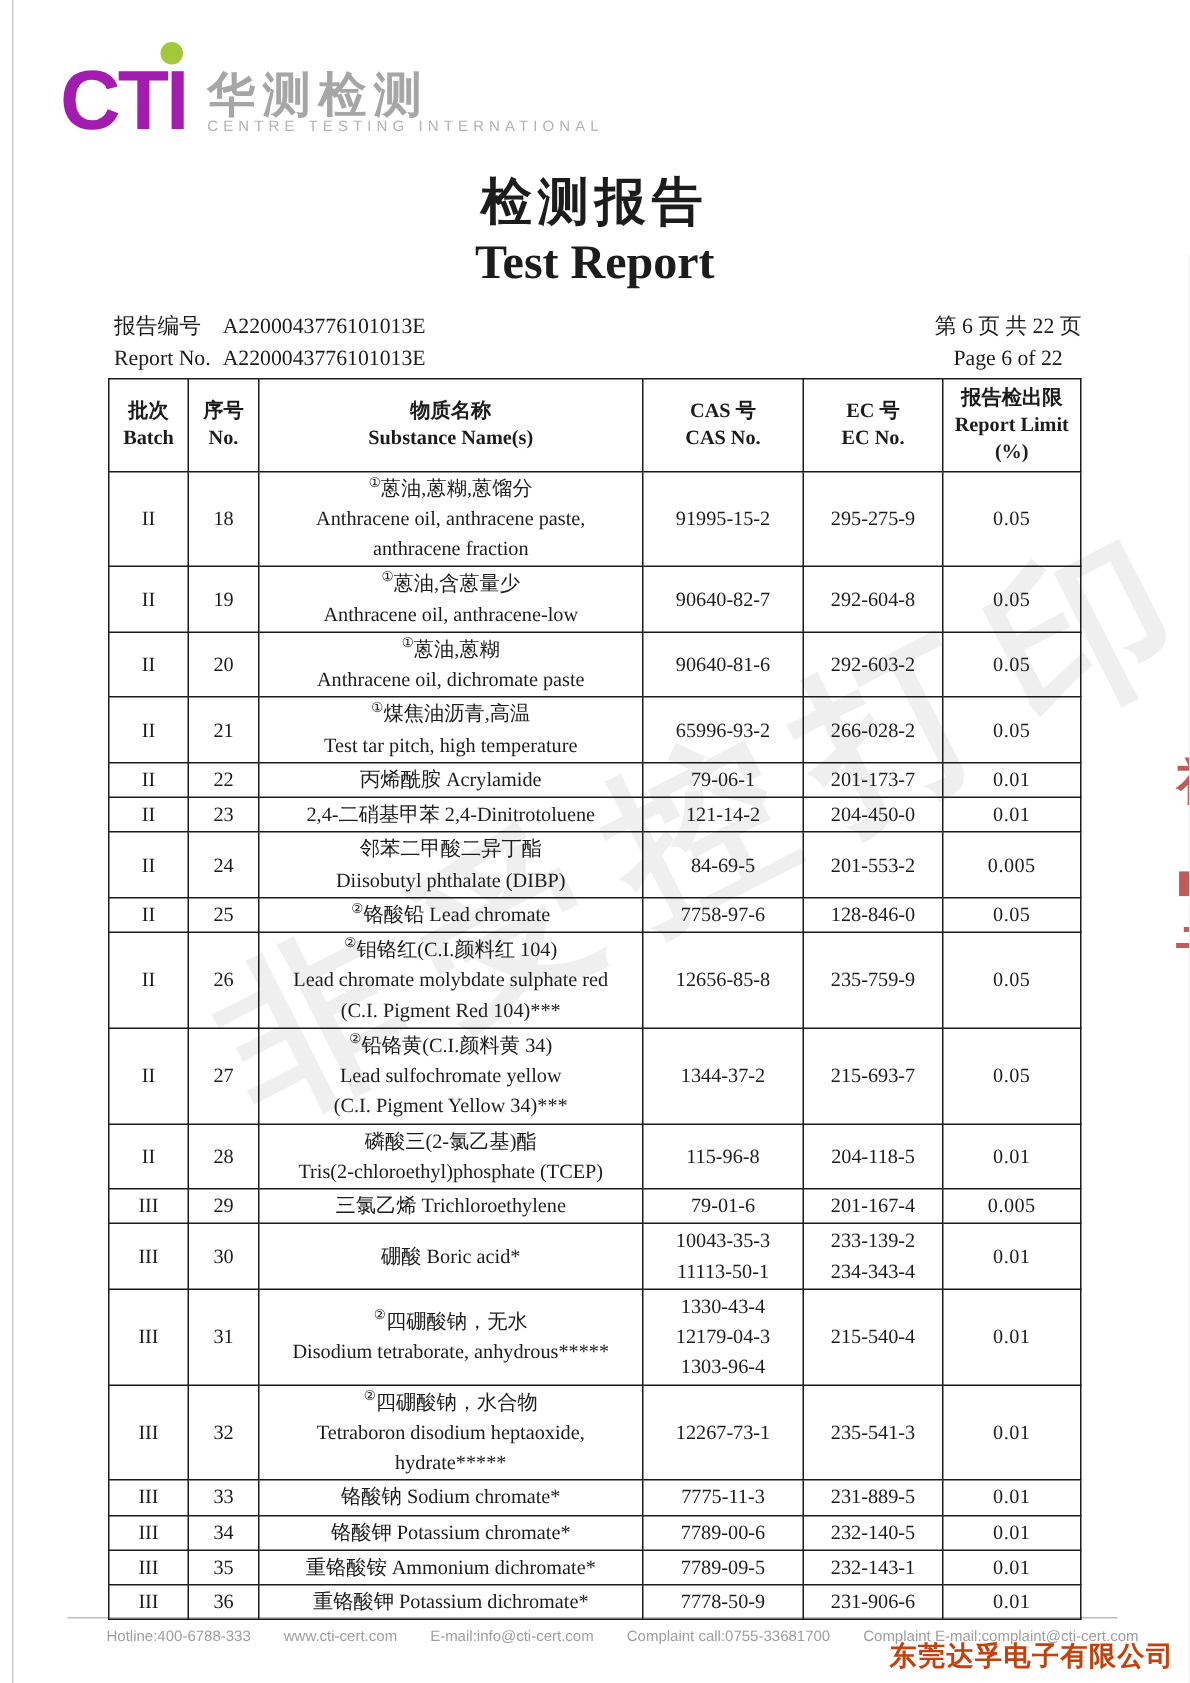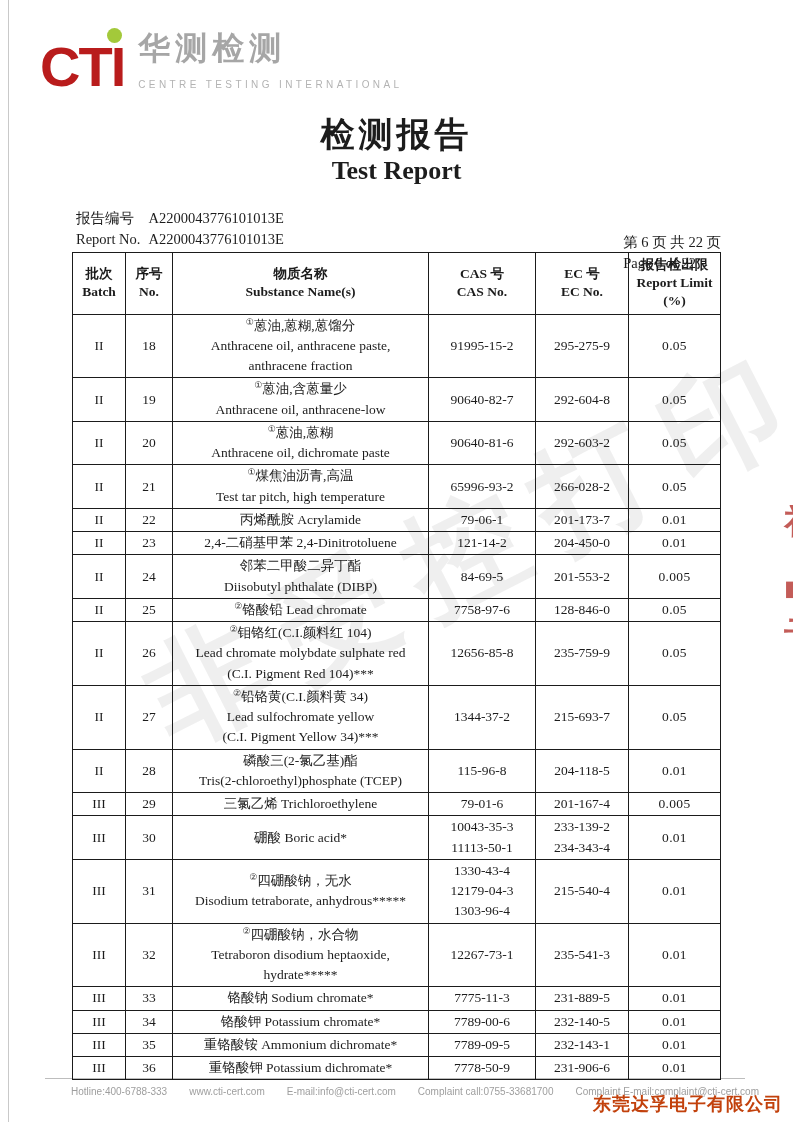--- a/index.html
+++ b/index.html
@@ -15,44 +15,44 @@
   .page::before{ 
     content:"";position:absolute;left:8px;top:0;bottom:0;width:1px;background:#c9c9c9;
   }
 
   
   .logo-row{position:absolute;left:40px;top:26px;display:flex;align-items:flex-end;}
   .cti-wrap{position:relative;padding-top:16px;}
   .cti-text{
     font-family:"Liberation Sans","DejaVu Sans",sans-serif;
     font-weight:800;font-size:56px;line-height:0.9;letter-spacing:-2px;
-    color:#b91c1c;
+    color:#a21caf;
   }
   .cti-dot{position:absolute;top:2px;right:2px;width:15px;height:15px;border-radius:50%;background:#a3c93a;}
   .logo-cn-block{margin-left:14px;padding-bottom:2px;}
   .logo-cn{
     font-size:32px;line-height:1.0;color:#a6a6a6;letter-spacing:5px;font-weight:600;
   }
   .logo-sub{
     font-family:"Liberation Sans","DejaVu Sans",sans-serif;
-    font-size:10px;letter-spacing:3.4px;color:#b3b3b3;margin-top:15px;
+    font-size:10px;letter-spacing:3.4px;color:#b3b3b3;margin-top:0;
   }
 
   
   .title-zh{position:absolute;top:112px;left:0;right:0;text-align:center;
     font-size:34px;font-weight:700;letter-spacing:4px;}
   .title-en{position:absolute;top:156px;left:0;right:0;text-align:center;
-    font-size:26px;font-weight:700;}
+    font-size:32px;font-weight:700;}
 
   
   .info-row{position:absolute;top:208px;left:76px;right:72px;display:flex;justify-content:space-between;
     font-size:14.5px;line-height:1.45;}
   .info-left{display:flex;gap:8px;}
   .info-labels div, .info-values div, .info-right div{white-space:nowrap;}
-  .info-right{text-align:left;margin-top:24px;}
+  .info-right{text-align:center;}
 
   
   .table-wrap{position:absolute;top:252px;left:72px;z-index:1;}
   table{border-collapse:collapse;table-layout:fixed;width:648px;background:transparent;}
   th,td{border:1px solid #1b1b1b;text-align:center;vertical-align:middle;
     padding:1px 3px;font-size:13.5px;line-height:1.5;}
   th{font-weight:700;line-height:1.35;padding:3px 2px;}
   .ln{white-space:nowrap;}
   sup{font-size:9px;vertical-align:super;line-height:0;}
   .c-limit{letter-spacing:0.3px;}

